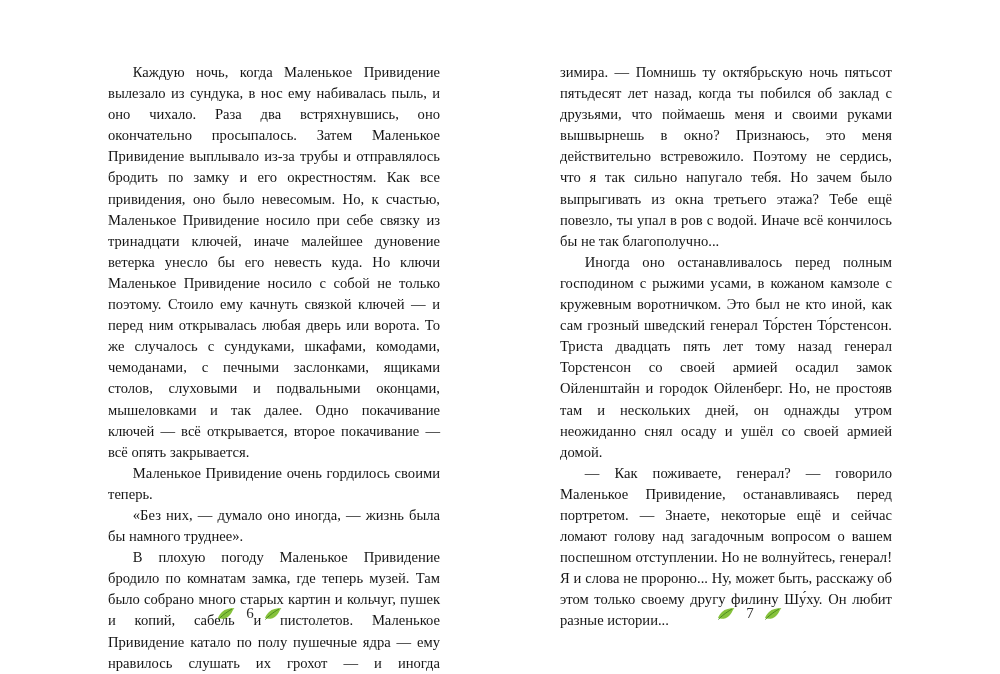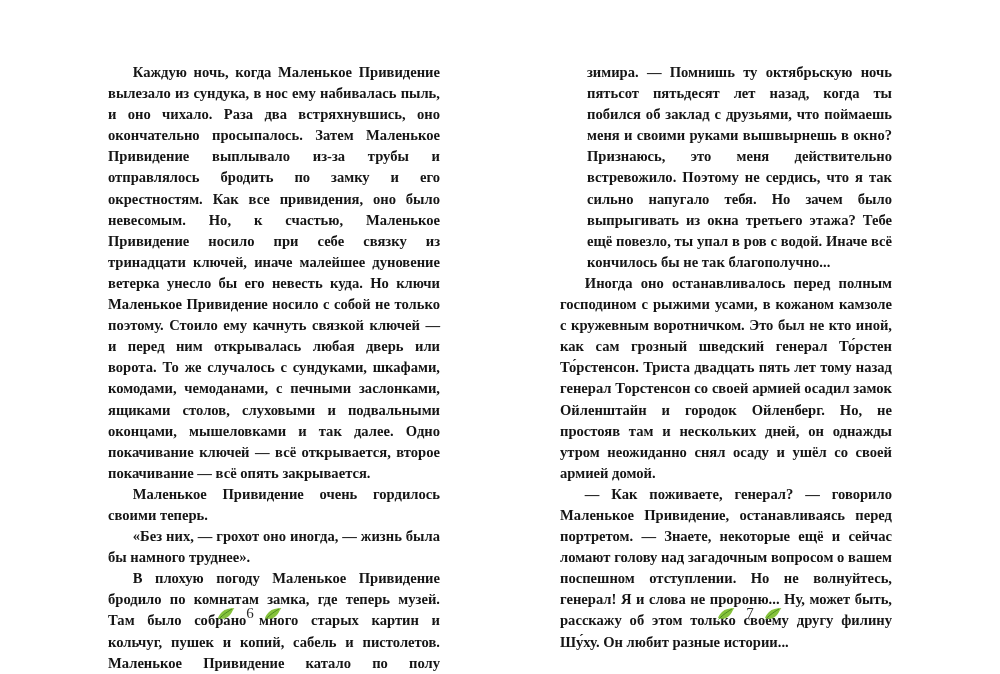--- a/index.html
+++ b/index.html
@@ -40,25 +40,23 @@
     font-size: 14.6px;
     line-height: 21.1px;
     text-align: justify;
     text-justify: inter-word;
     hyphens: manual;
     color: #151515;
   }
   .para {
     margin: 0;
     text-indent: 1.7em;
-    font-weight: bold;
   }
   .para.noindent {
     text-indent: 0;
-    margin-left: 27px;
   }
   .footer {
     position: absolute;
     bottom: 52px;
     left: 0;
     width: 500px;
     display: flex;
     align-items: center;
     justify-content: center;
     gap: 9px;
@@ -80,21 +78,21 @@
 </style>
 </head>
 <body>
 
 <div class="spread">
 
   <div class="page left">
     <div class="text-col">
       <p class="para">Каждую ночь, когда Маленькое Привидение вылезало из сундука, в нос ему набивалась пыль, и оно чихало. Раза два встряхнувшись, оно окончательно просыпалось. Затем Маленькое Привидение выплывало из-за трубы и отправлялось бродить по замку и его окрестностям. Как все привидения, оно было невесомым. Но, к счастью, Маленькое Привидение носило при себе связку из тринадцати ключей, иначе малейшее дуновение ветерка унесло бы его невесть куда. Но ключи Маленькое Привидение носило с собой не только поэтому. Стоило ему качнуть связкой ключей — и перед ним открывалась любая дверь или ворота. То же случалось с сундуками, шкафами, комодами, чемоданами, с печными заслонками, ящиками столов, слуховыми и подвальными оконцами, мышеловками и так далее. Одно покачивание ключей — всё открывается, второе покачивание — всё опять закрывается.</p>
       <p class="para">Маленькое Привидение очень гордилось своими теперь.</p>
-      <p class="para">«Без них, — грохот оно иногда, — жизнь была бы намного труднее».</p>
+      <p class="para">«Без них, — думало оно иногда, — жизнь была бы намного труднее».</p>
       <p class="para">В плохую погоду Маленькое Привидение бродило по комнатам замка, где теперь музей. Там было собрано много старых картин и кольчуг, пушек и копий, сабель и пистолетов. Маленькое Привидение катало по полу пушечные ядра — ему нравилось слушать их грохот — и иногда разговаривало с дамами и господами, изображёнными на картинах. Картины в золочёных рамах висели в парадном зале музея.</p>
 
     </div>
     <div class="footer">
       <span class="leaf">
         <svg width="19" height="14" viewBox="0 0 19 14">
           <path d="M1 11 C4 12.5 9 12 12 9 C15.5 5.5 16 2 17.5 1 C13 1 8 2 5 5 C2.6 7.4 1.6 9.4 1 11 Z" fill="#86c23c"></path>
           <path d="M1.5 12.5 C4 9.5 9 5.5 15 2" stroke="#4b8a1f" stroke-width="1" fill="none"></path>
         </svg>
       </span>

